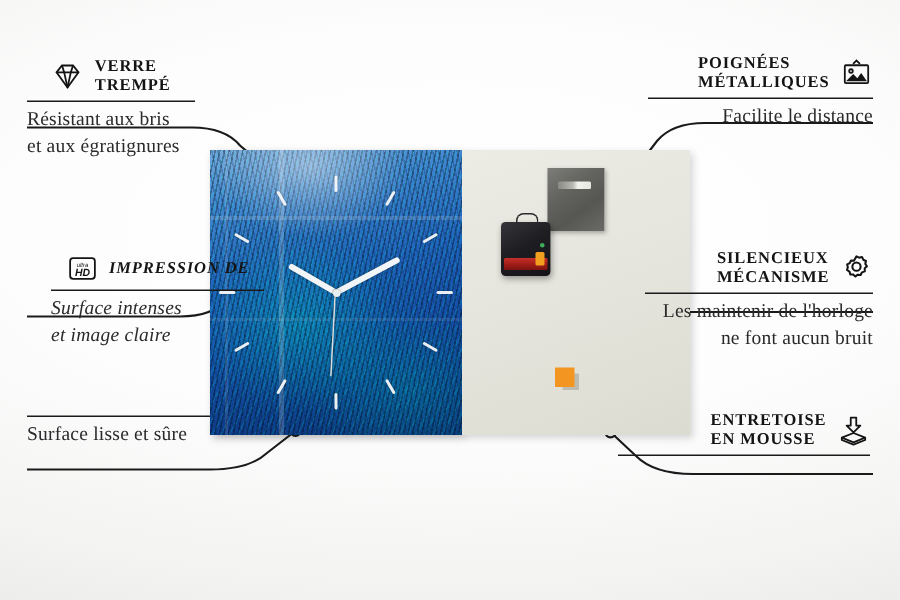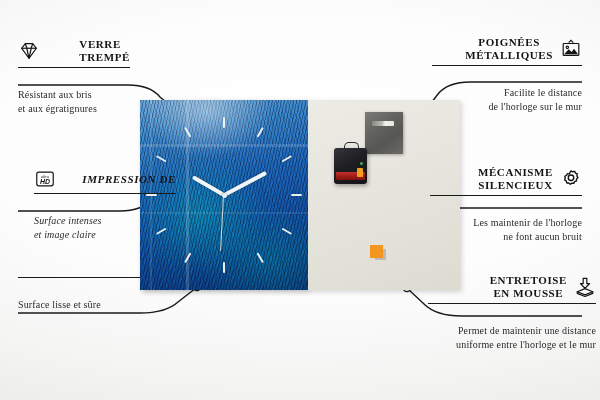--- a/index.html
+++ b/index.html
@@ -91,30 +91,30 @@
   .mech .plus{position:absolute;right:2px;bottom:3px;width:6px;height:9px;background:#f0a01e;border-radius:1px;}
   .mech .dot{position:absolute;right:4px;top:14px;width:3px;height:3px;background:#3fae5a;border-radius:50%;}
   .foam{
     position:absolute;left:62px;top:145px;width:13px;height:13px;background:#f29521;
     box-shadow:4px 3px 0 -1px rgba(120,120,110,.35);
   }
 
   
   .callout{position:absolute;}
   .callout .head{display:flex;align-items:center;gap:7px;}
-  .callout.left .head{justify-content:space-between;}
+  .callout.left .head{justify-content:center;}
   .callout.right .head{justify-content:flex-end;}
   .title{
     font-size:11px;font-weight:bold;letter-spacing:.6px;line-height:1.18;
     text-transform:uppercase;color:#141414;
   }
-  .callout.right .title{text-align:center;}
+  .callout.right .title{text-align:left;}
   .rule{height:1.4px;background:#1a1a1a;margin-top:3px;}
   .desc{
-    font-size:10px;line-height:1.35;color:#2a2a2a;margin-top:20px;letter-spacing:.15px;
+    font-size:13px;line-height:1.35;color:#2a2a2a;margin-top:2px;letter-spacing:.15px;
   }
   .callout.right .desc{text-align:right;}
   .ico{width:22px;height:22px;flex:0 0 22px;display:block;}
   .ico svg{display:block;width:22px;height:22px;}
 
   
   .leaders{position:absolute;inset:0;pointer-events:none;}
 </style>
 </head>
 <body>
@@ -242,60 +242,55 @@
           <path d="M9.5 5 L12 2.6 L14.5 5"></path>
           <rect x="3.5" y="6" width="17" height="13" rx="0.8"></rect>
           <circle cx="8" cy="10.2" r="1.3"></circle>
           <path d="M4.4 17.6 L9.6 12.4 L12.6 15.4 L15.4 11.6 L19.6 17.6 Z" fill="#141414" stroke="none"></path>
         </svg>
       </span>
     </div>
     <div class="rule"></div>
     <div class="desc">
       <div>Facilite le distance</div>
-      <div>de l'horloge sur le mur</div>
     </div>
   </div>
 
   <div class="callout right" style="right:18px;top:166px;width:152px;">
     <div class="head">
       <div class="title">
+        <div>SILENCIEUX</div>
         <div>MÉCANISME</div>
-        <div>SILENCIEUX</div>
       </div>
       <span class="ico">
         <svg viewBox="0 0 24 24" fill="none" stroke="#141414" stroke-width="1.5" stroke-linejoin="round">
           <path d="M12 3.2 L13.9 4.1 L16 3.6 L16.9 5.6 L18.9 6.5 L18.4 8.6 L19.6 10.4 L18 11.9
                    L18 14.1 L16 14.8 L15 16.7 L12.9 16.5 L11.2 17.8 L9.6 16.4 L7.5 16.3 L6.9 14.3
                    L5.1 13.1 L5.7 11.1 L5.2 9 L7.1 8.1 L8 6.2 L10.1 6.4 Z"></path>
           <circle cx="12" cy="10.7" r="3"></circle>
         </svg>
       </span>
     </div>
     <div class="rule"></div>
     <div class="desc">
       <div>Les maintenir de l'horloge</div>
       <div>ne font aucun bruit</div>
     </div>
   </div>
 
-  <div class="callout right" style="right:4px;top:274px;width:168px;">
+  <div class="callout right" style="right:20px;top:274px;width:168px;">
     <div class="head">
       <div class="title">
         <div>ENTRETOISE</div>
         <div>EN MOUSSE</div>
       </div>
       <span class="ico">
         <svg viewBox="0 0 24 24" fill="none" stroke="#141414" stroke-width="1.3" stroke-linejoin="round">
           <path d="M10 2.6 H14 V8.4 H17 L12 13.4 L7 8.4 H10 Z"></path>
           <path d="M12 13.8 L20.5 17.2 L12 20.6 L3.5 17.2 Z"></path>
           <path d="M3.5 17.2 V18.9 L12 22.3 L20.5 18.9 V17.2"></path>
         </svg>
       </span>
     </div>
     <div class="rule"></div>
-    <div class="desc">
-      <div>Permet de maintenir une distance</div>
-      <div>uniforme entre l'horloge et le mur</div>
-    </div>
   </div>
 
 </div>
 
 </body></html>

